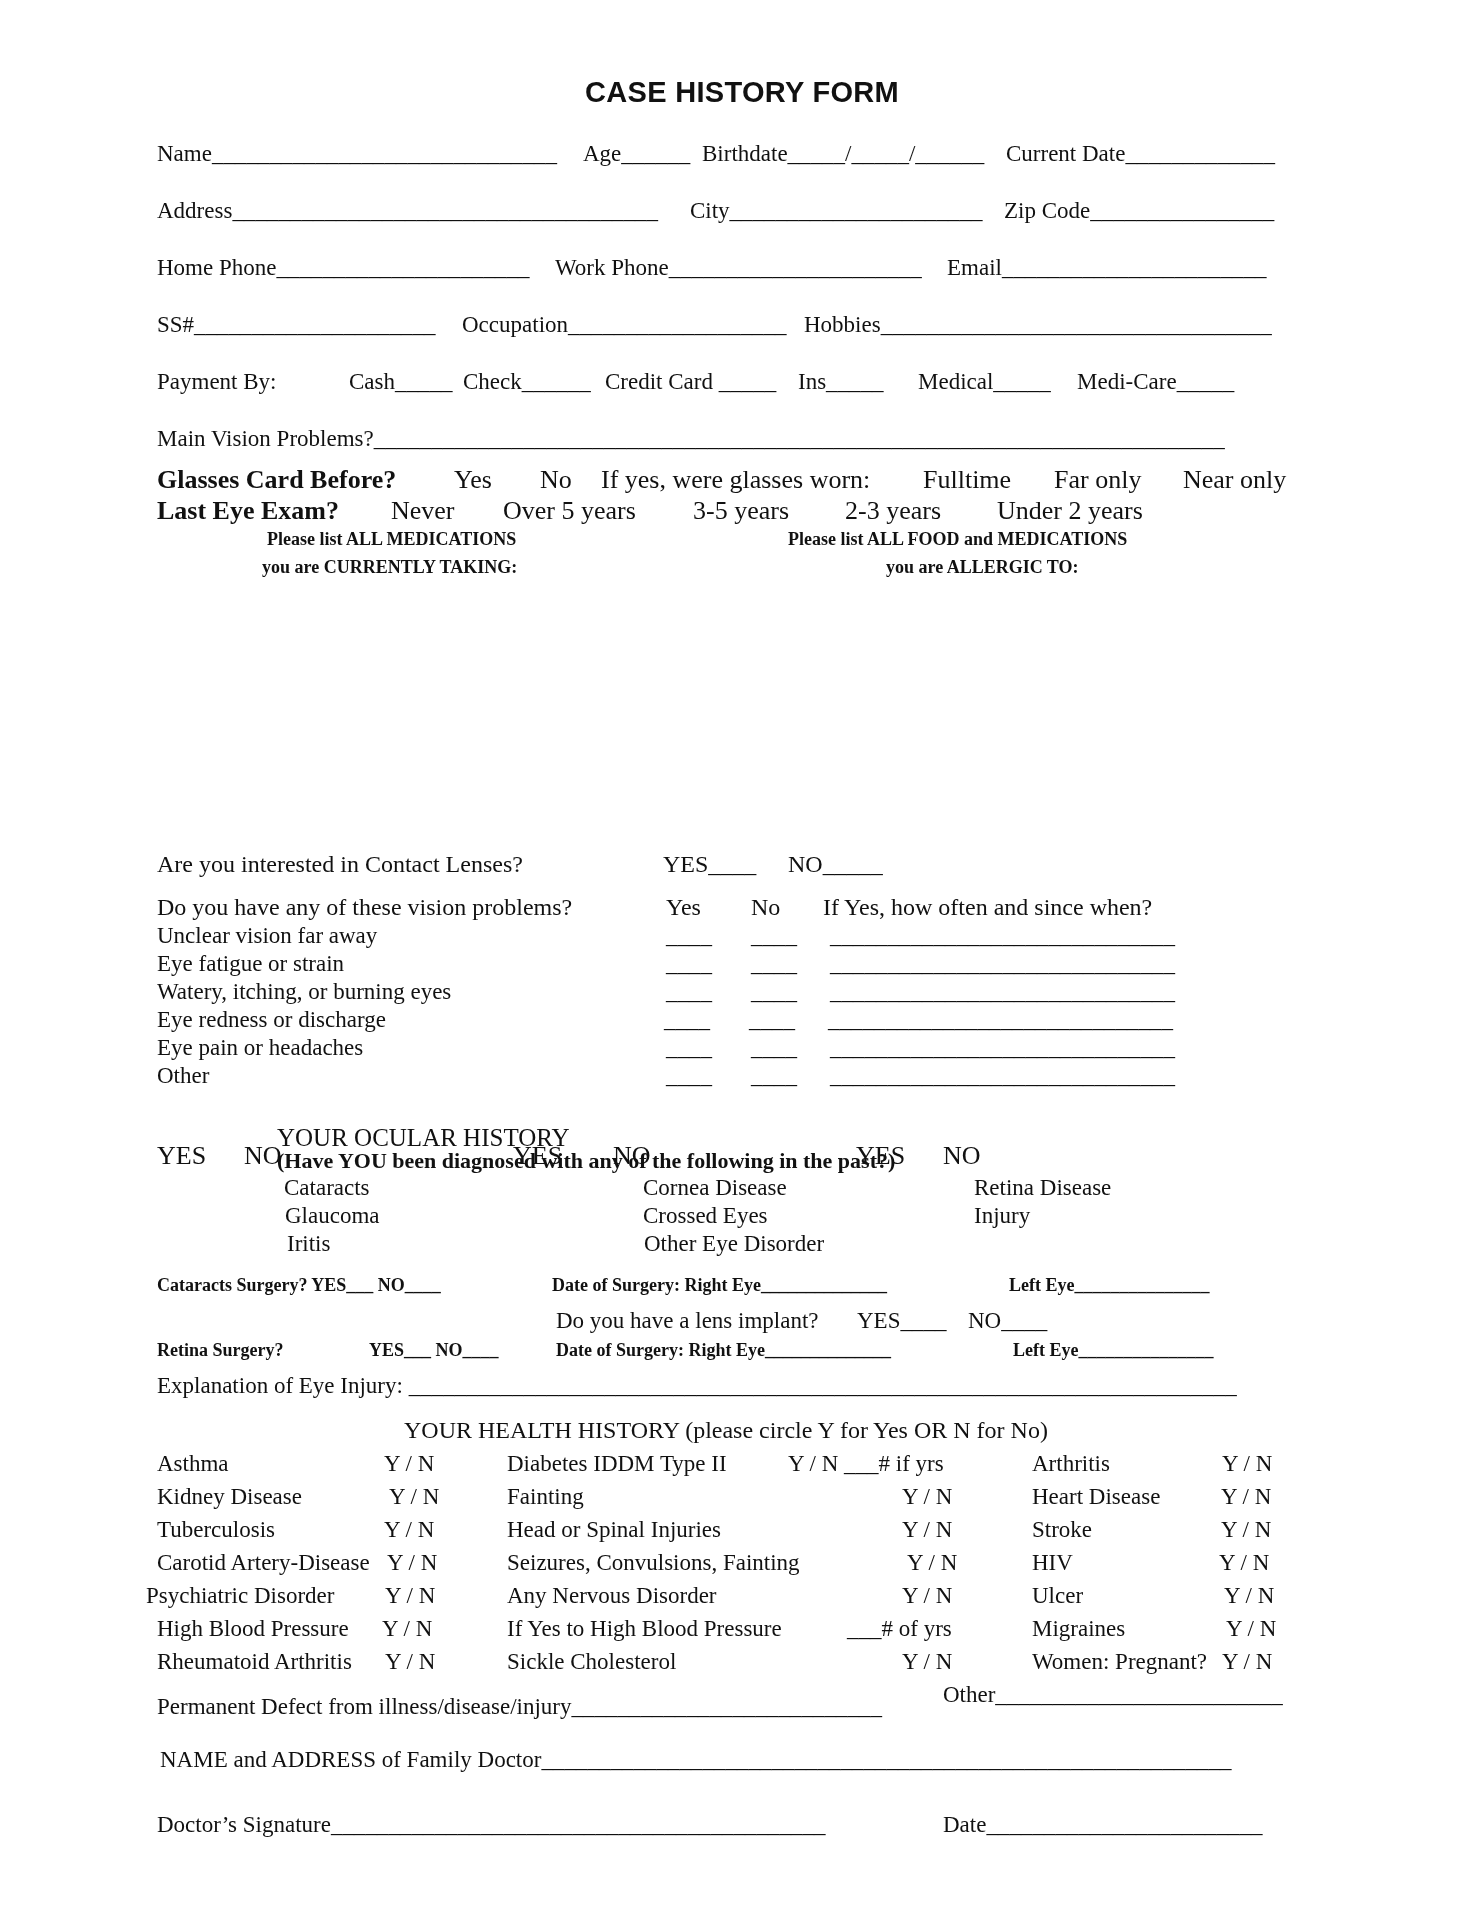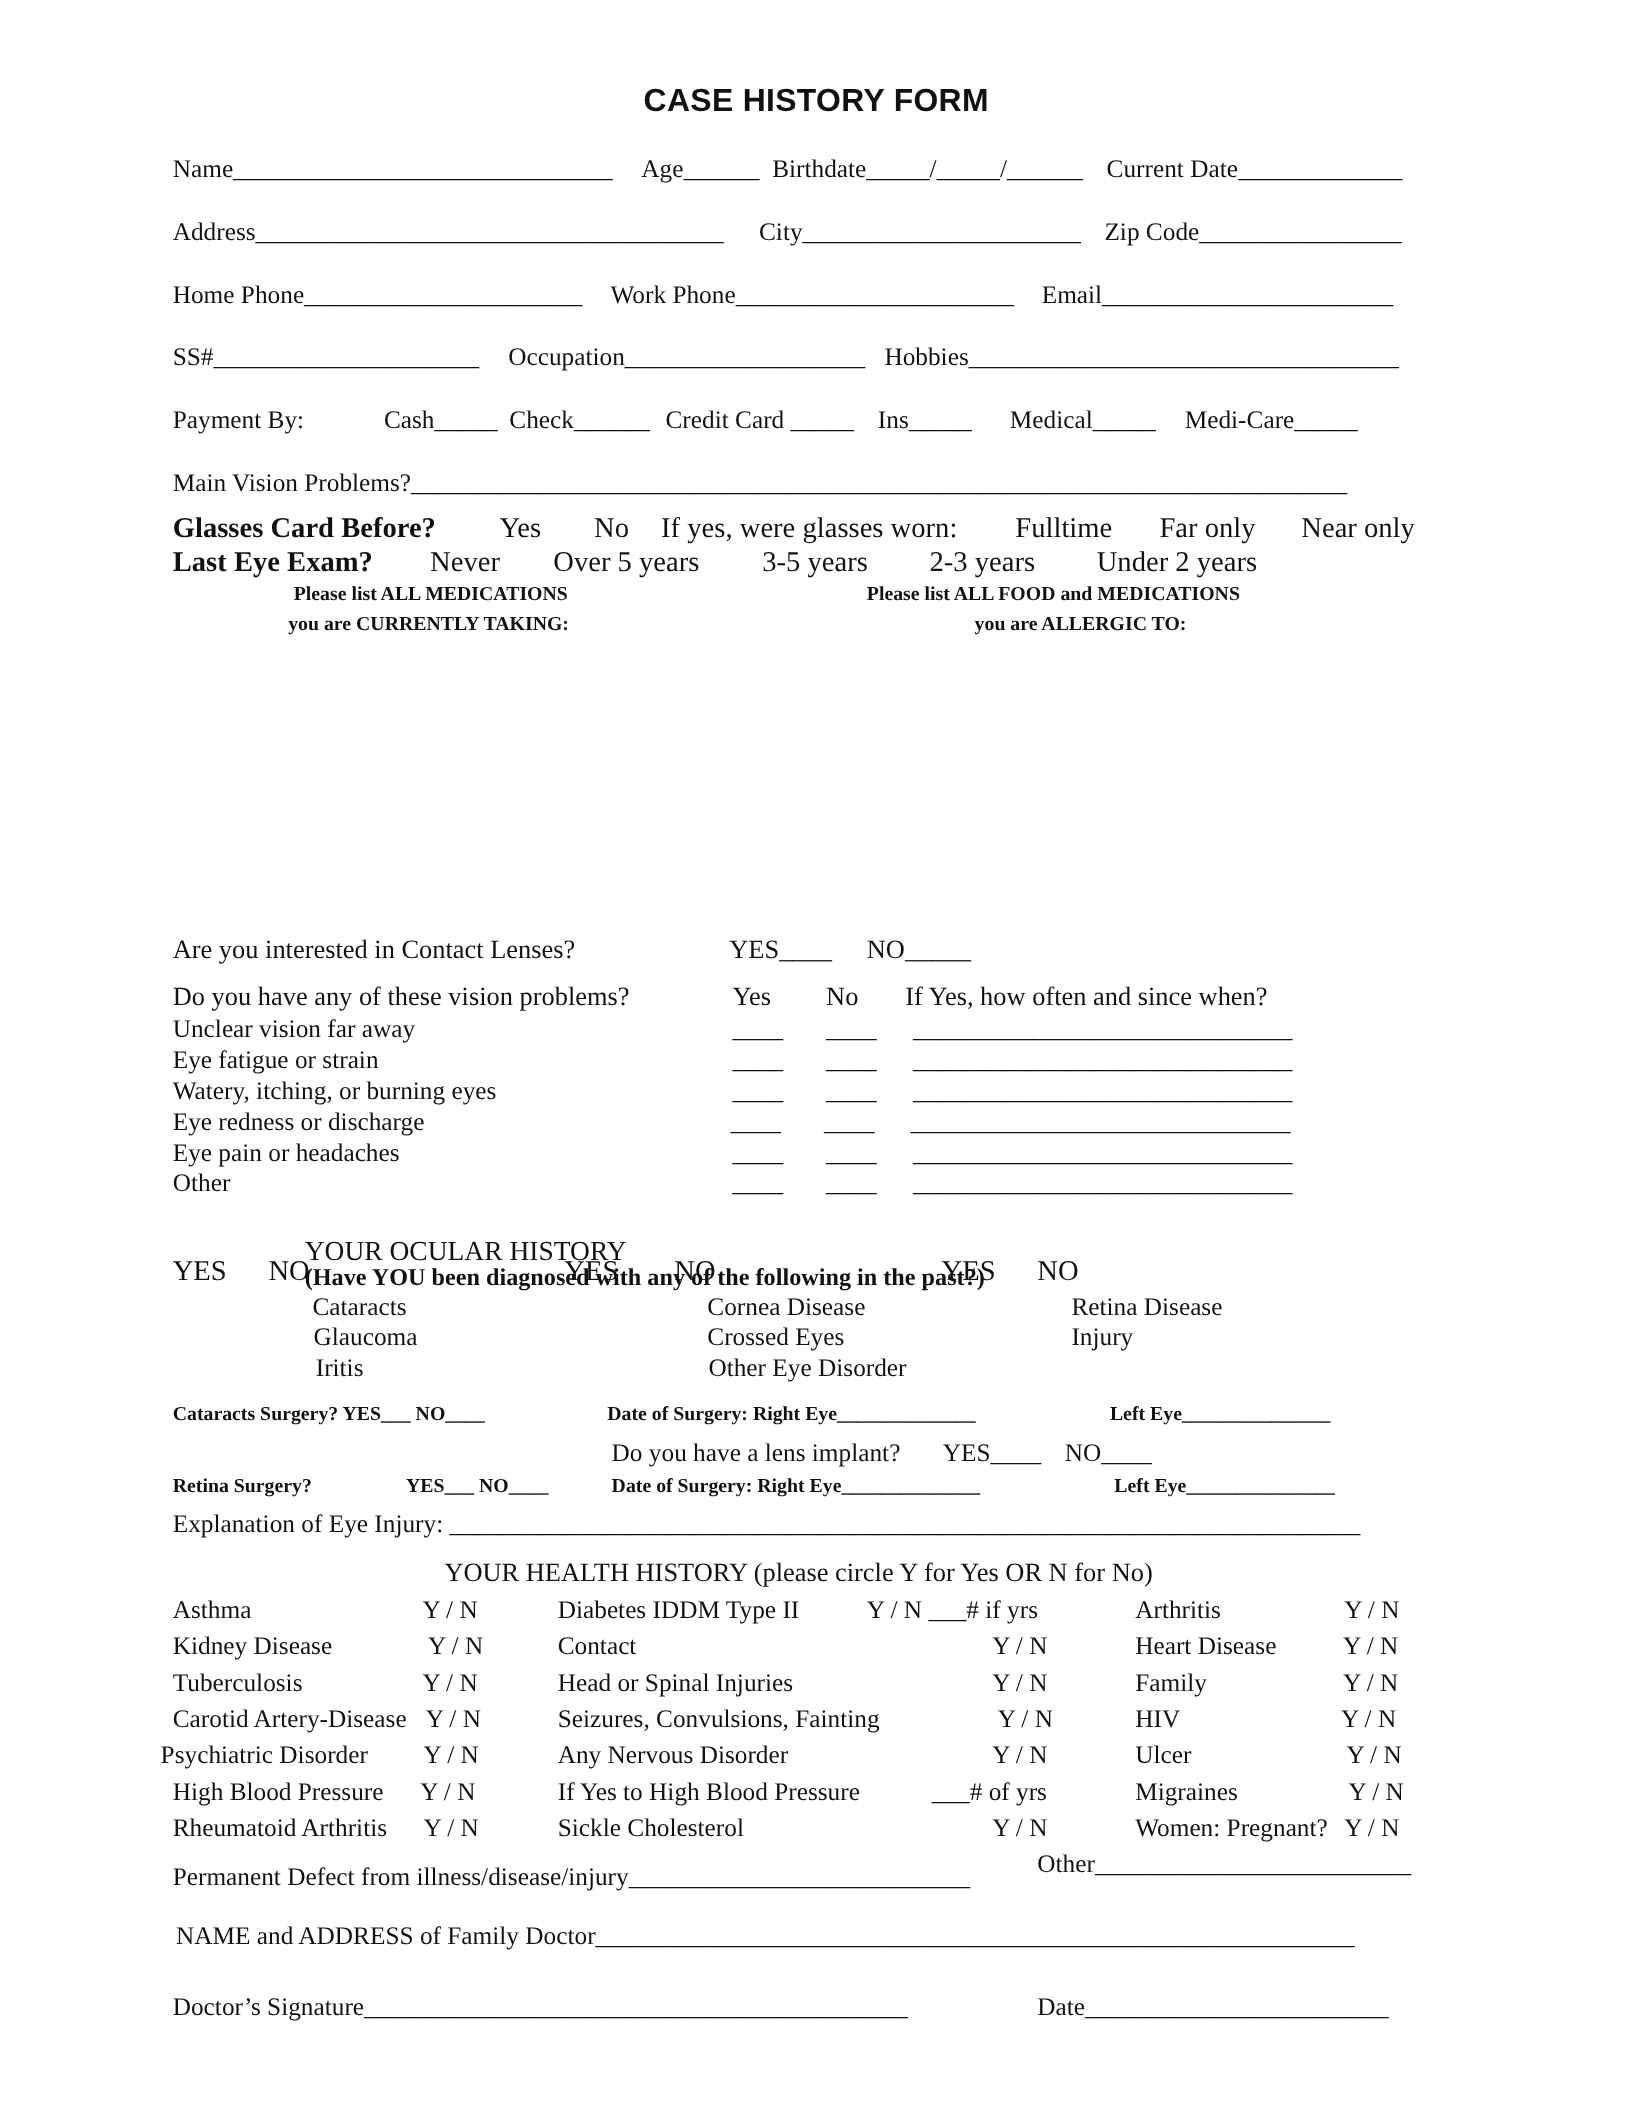--- a/index.html
+++ b/index.html
@@ -165,38 +165,38 @@
 
   <span class="abs t" style="left:384px;top:1452px">Y / N</span>
   <span class="abs t" style="left:389px;top:1485px">Y / N</span>
   <span class="abs t" style="left:384px;top:1518px">Y / N</span>
   <span class="abs t" style="left:387px;top:1551px">Y / N</span>
   <span class="abs t" style="left:385px;top:1584px">Y / N</span>
   <span class="abs t" style="left:382px;top:1617px">Y / N</span>
   <span class="abs t" style="left:385px;top:1650px">Y / N</span>
 
   <span class="abs t" style="left:507px;top:1452px">Diabetes IDDM Type II</span>
-  <span class="abs t" style="left:507px;top:1485px">Contact</span>
+  <span class="abs t" style="left:507px;top:1485px">Fainting</span>
   <span class="abs t" style="left:507px;top:1518px">Head or Spinal Injuries</span>
   <span class="abs t" style="left:507px;top:1551px">Seizures, Convulsions, Fainting</span>
   <span class="abs t" style="left:507px;top:1584px">Any Nervous Disorder</span>
   <span class="abs t" style="left:507px;top:1617px">If Yes to High Blood Pressure</span>
   <span class="abs t" style="left:507px;top:1650px">Sickle Cholesterol</span>
 
   <span class="abs t" style="left:788px;top:1452px">Y / N ___# if yrs</span>
   <span class="abs t" style="left:902px;top:1485px">Y / N</span>
   <span class="abs t" style="left:902px;top:1518px">Y / N</span>
   <span class="abs t" style="left:907px;top:1551px">Y / N</span>
   <span class="abs t" style="left:902px;top:1584px">Y / N</span>
   <span class="abs t" style="left:847px;top:1617px">___# of yrs</span>
   <span class="abs t" style="left:902px;top:1650px">Y / N</span>
 
   <span class="abs t" style="left:1032px;top:1452px">Arthritis</span>
   <span class="abs t" style="left:1032px;top:1485px">Heart Disease</span>
-  <span class="abs t" style="left:1032px;top:1518px">Family</span>
+  <span class="abs t" style="left:1032px;top:1518px">Stroke</span>
   <span class="abs t" style="left:1032px;top:1551px">HIV</span>
   <span class="abs t" style="left:1032px;top:1584px">Ulcer</span>
   <span class="abs t" style="left:1032px;top:1617px">Migraines</span>
   <span class="abs t" style="left:1032px;top:1650px">Women: Pregnant?</span>
 
   <span class="abs t" style="left:1222px;top:1452px">Y / N</span>
   <span class="abs t" style="left:1221px;top:1485px">Y / N</span>
   <span class="abs t" style="left:1221px;top:1518px">Y / N</span>
   <span class="abs t" style="left:1219px;top:1551px">Y / N</span>
   <span class="abs t" style="left:1224px;top:1584px">Y / N</span>

